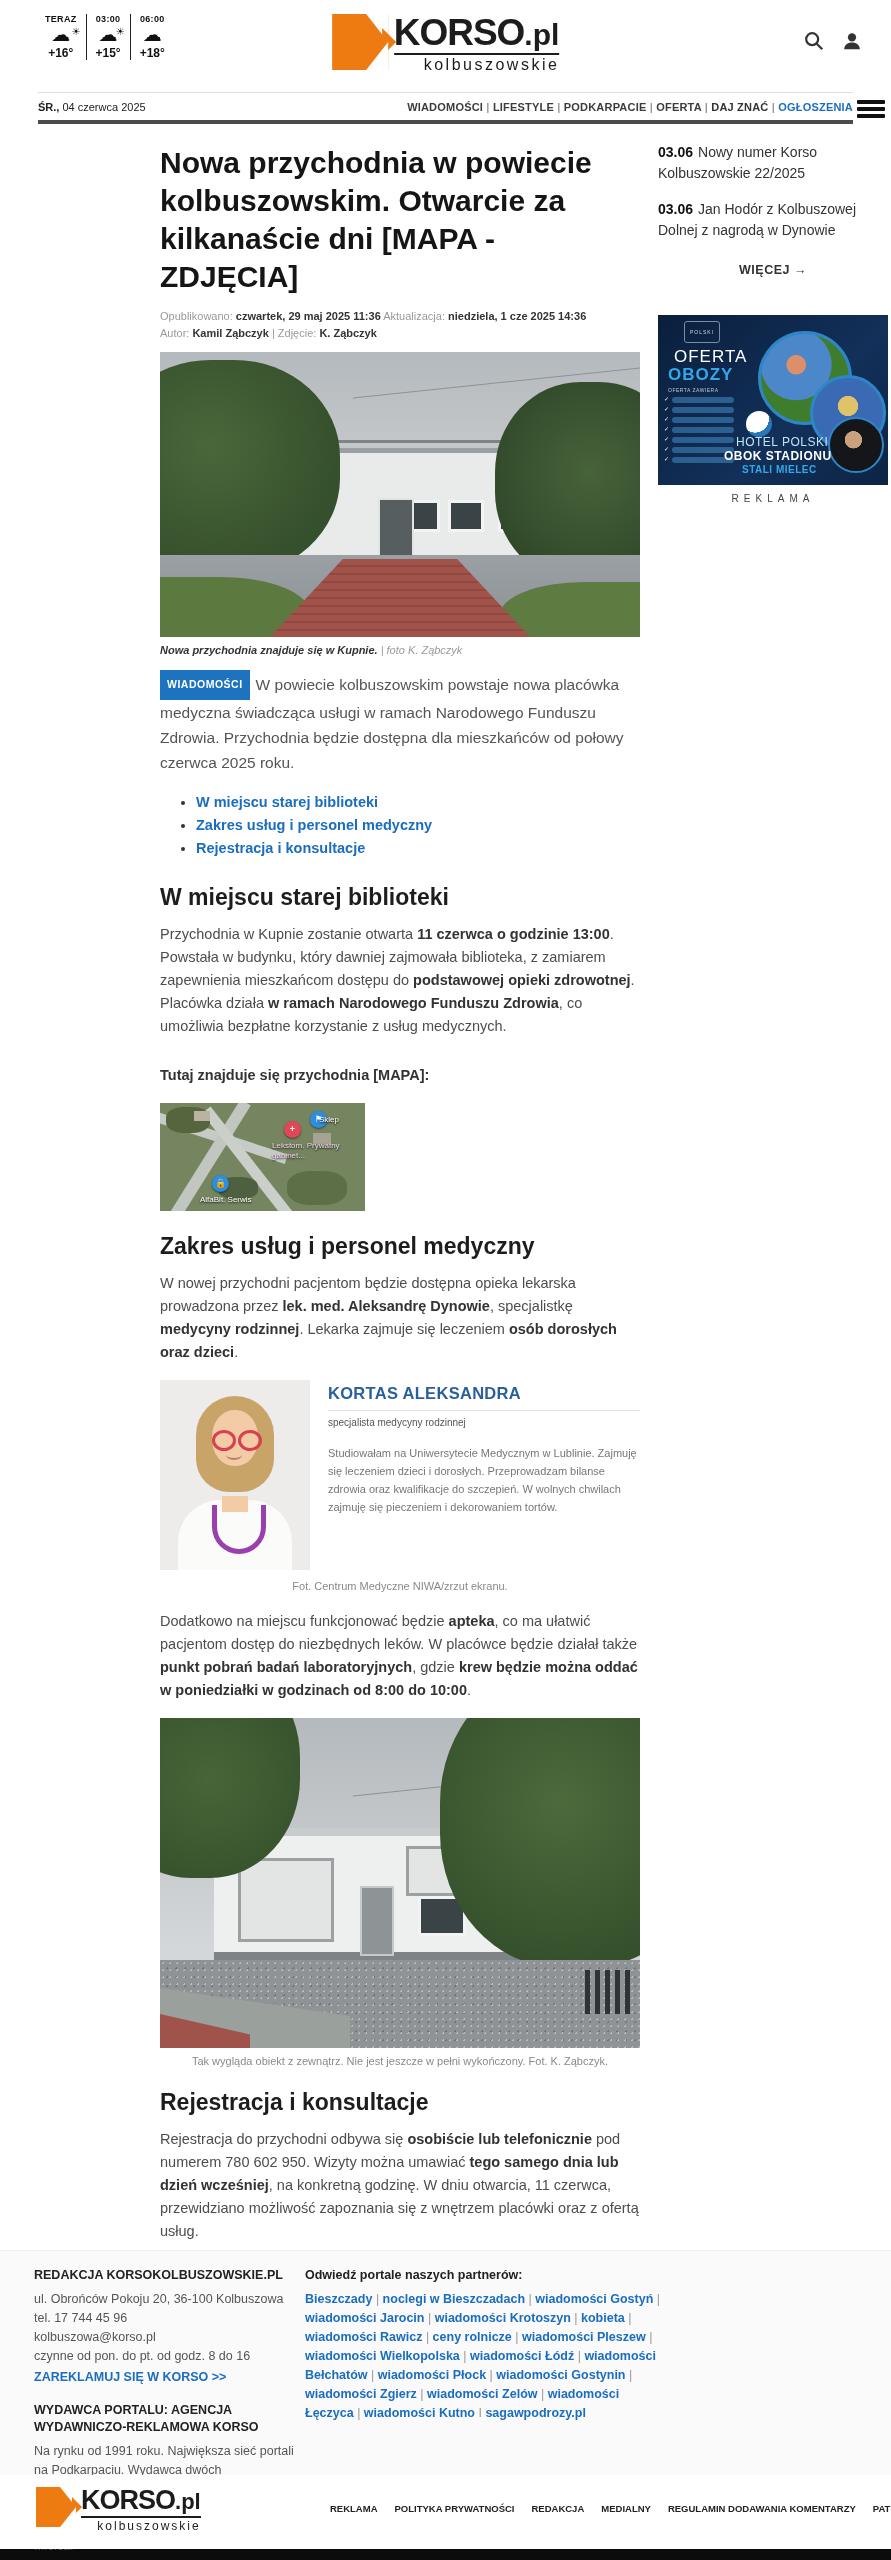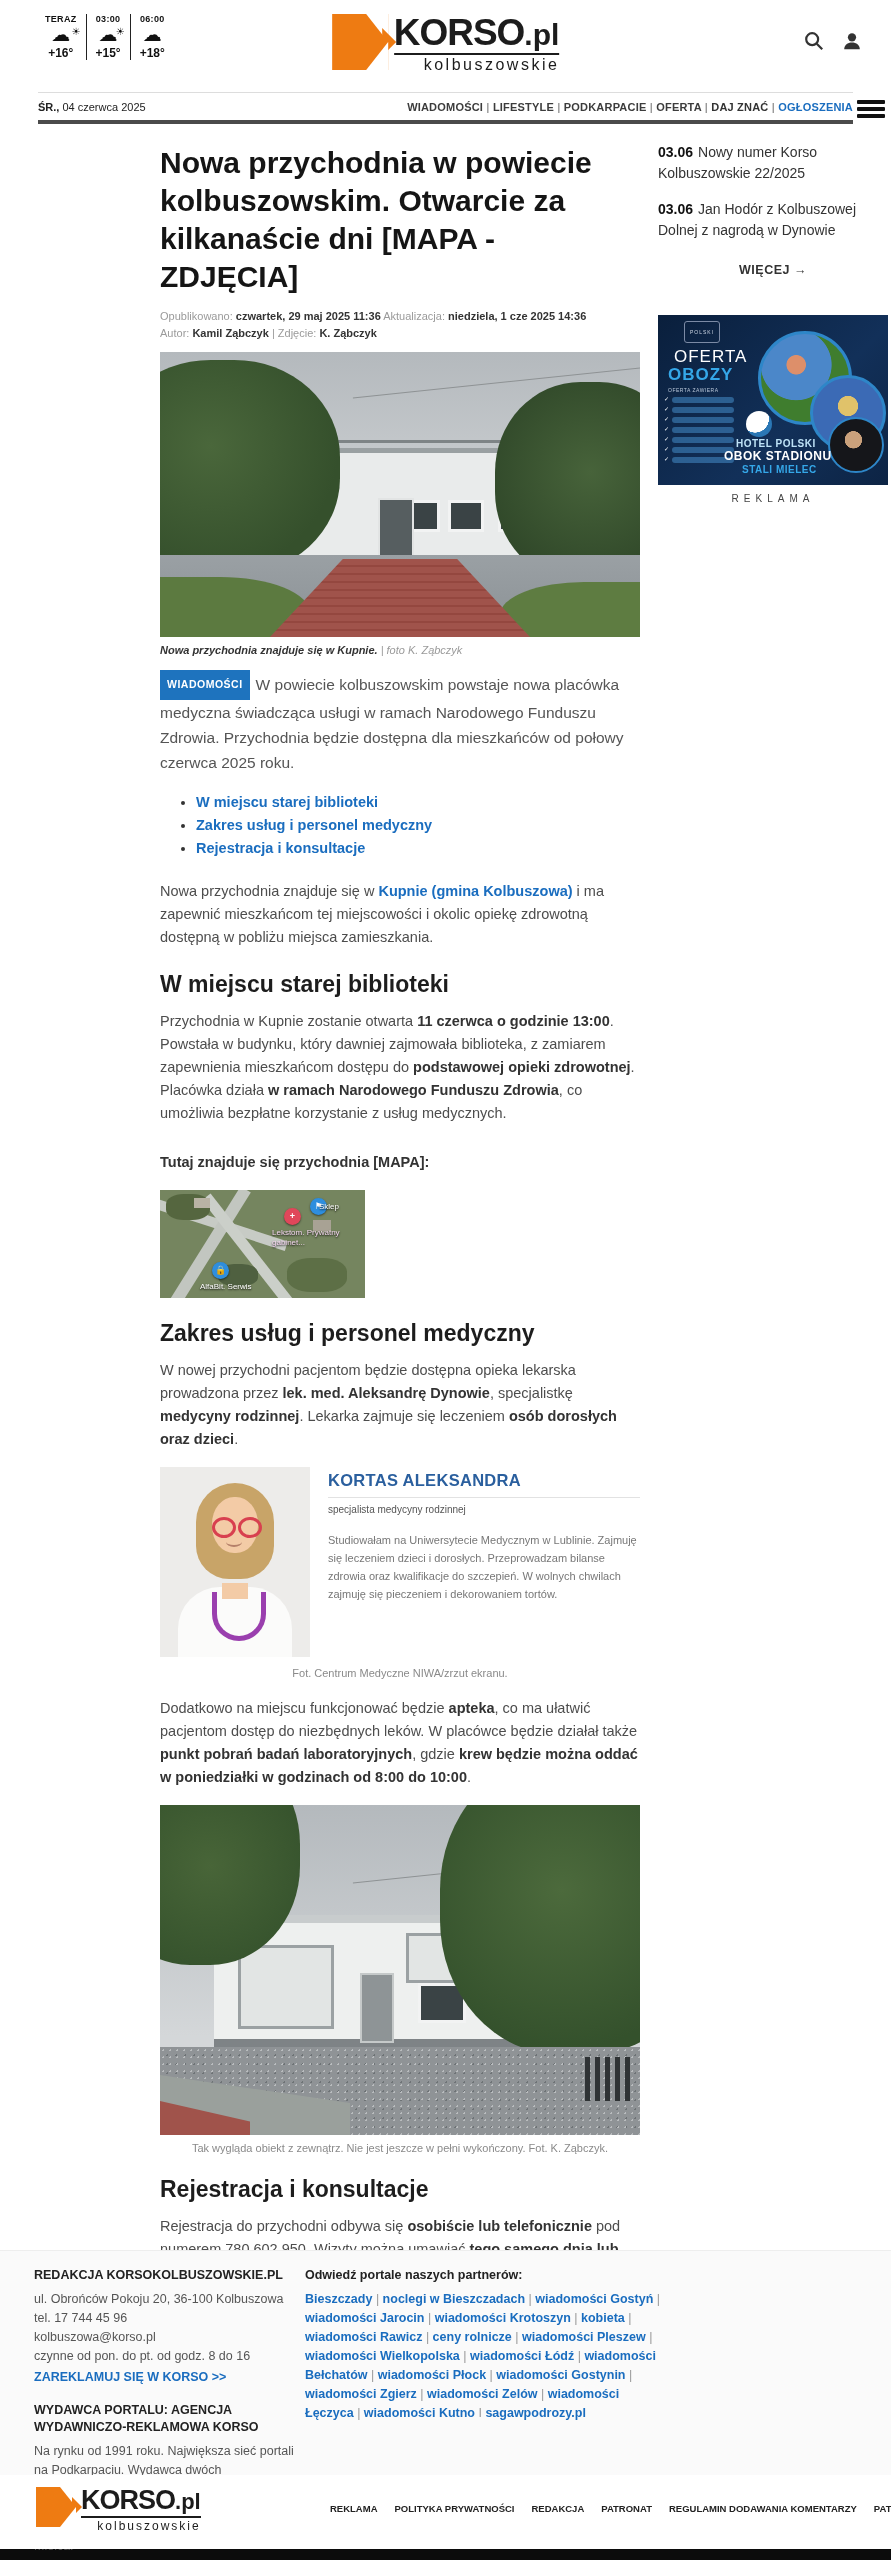--- a/index.html
+++ b/index.html
@@ -142,21 +142,21 @@
   .ad .pill{position:absolute;left:14px;width:62px;height:6px;background:rgba(70,140,200,.55);border-radius:3px;}
   .ad .pill::before{content:"✓";position:absolute;left:-8px;top:-2px;color:#fff;font-size:6px;}
   .ad .c1{position:absolute;right:36px;top:16px;width:88px;height:88px;border-radius:50%;border:3px solid #2e86c8;
           background:radial-gradient(circle at 40% 35%,#dd8f6a 12%,#4b87c9 13% 45%,#3f7d2e 46%);}
   .ad .c2{position:absolute;right:2px;top:60px;width:70px;height:70px;border-radius:50%;border:3px solid #2e86c8;
           background:radial-gradient(circle at 50% 40%,#e0c26a 18%,#3b6ab5 19%);}
   .ad .c3{position:absolute;right:4px;bottom:12px;width:52px;height:52px;border-radius:50%;border:2px solid #2e86c8;
           background:radial-gradient(circle at 45% 40%,#caa17c 20%,#15161a 21%);}
   .ad .ball{position:absolute;left:88px;bottom:48px;width:26px;height:26px;border-radius:50%;
             background:radial-gradient(circle at 35% 30%,#fff 55%,#2a77b5 56%);}
-  .ad .h1x{position:absolute;left:78px;bottom:36px;font-size:10px;font-weight:bold;color:#bfe3f7;letter-spacing:.5px;}
+  .ad .h1x{position:absolute;left:78px;bottom:36px;font-size:12px;font-weight:normal;color:#bfe3f7;letter-spacing:.5px;}
   .ad .h2x{position:absolute;left:66px;bottom:22px;font-size:12px;font-weight:900;color:#fff;letter-spacing:.5px;}
   .ad .h3x{position:absolute;left:84px;bottom:10px;font-size:10px;font-weight:bold;color:#35a7e8;letter-spacing:.5px;}
   .adlabel{text-align:center;font-size:10px;letter-spacing:5px;color:#444;margin-top:8px;}
   
   footer{position:absolute;left:0;right:0;bottom:0;}
   .fgray{background:#fafafa;border-top:1px solid #eee;padding:18px 0 16px;position:relative;min-height:190px;}
   .fcol1{position:absolute;left:34px;top:16px;width:260px;}
   .fcol2{position:absolute;left:305px;top:16px;width:360px;}
   .fhead{font-size:12.5px;font-weight:bold;color:#222;margin-bottom:6px;line-height:17px;}
   .fline{font-size:12.5px;color:#555;line-height:19px;}
@@ -261,21 +261,20 @@
     <p class="lead">
       <span class="badge">WIADOMOŚCI</span><span>W powiecie kolbuszowskim powstaje nowa placówka medyczna świadcząca usługi w ramach Narodowego Funduszu Zdrowia. Przychodnia będzie dostępna dla mieszkańców od połowy czerwca 2025 roku.</span>
     </p>
 
     <ul class="toc">
       <li>W miejscu starej biblioteki</li>
       <li>Zakres usług i personel medyczny</li>
       <li>Rejestracja i konsultacje</li>
     </ul>
 
-    <p class="body"><span>Nowa przychodnia znajduje się w </span><span class="rs-link">Kupnie (gmina Kolbuszowa)</span><span> i ma zapewnić mieszkańcom tej miejscowości i okolic opiekę zdrowotną dostępną w pobliżu miejsca zamieszkania.</span></p>
 
     <h2>W miejscu starej biblioteki</h2>
     <p class="body"><span>Przychodnia w Kupnie zostanie otwarta </span><span class="rs-b">11 czerwca o godzinie 13:00</span><span>. Powstała w budynku, który dawniej zajmowała biblioteka, z zamiarem zapewnienia mieszkańcom dostępu do </span><span class="rs-b">podstawowej opieki zdrowotnej</span><span>. Placówka działa </span><span class="rs-b">w ramach Narodowego Funduszu Zdrowia</span><span>, co umożliwia bezpłatne korzystanie z usług medycznych.</span></p>
     <p class="body pbold" style="margin-top:26px;">Tutaj znajduje się przychodnia [MAPA]:</p>
 
     <div class="map">
       <div class="mroad1"></div>
         <div class="mroad2"></div>
         <div class="mroad3"></div>
       <div class="mpatch1"></div>
@@ -422,19 +421,19 @@
         </div>
       <div class="logotext">
         <span class="logoname">KORSO</span><span class="logotld">.pl</span>
         <div class="logosub">kolbuszowskie</div>
       </div>
     </div>
     <div class="blinks">
       <span>REKLAMA</span>
       <span>POLITYKA PRYWATNOŚCI</span>
       <span>REDAKCJA</span>
-      <span>PATRONAT</span>
+      <span>MEDIALNY</span>
       <span>REGULAMIN DODAWANIA KOMENTARZY</span>
       <span>PATRONAT MEDIALNY | LOGO</span>
     </div>
   </div>
   <div class="blackbar"></div>
 </footer>
 
 </body></html>

